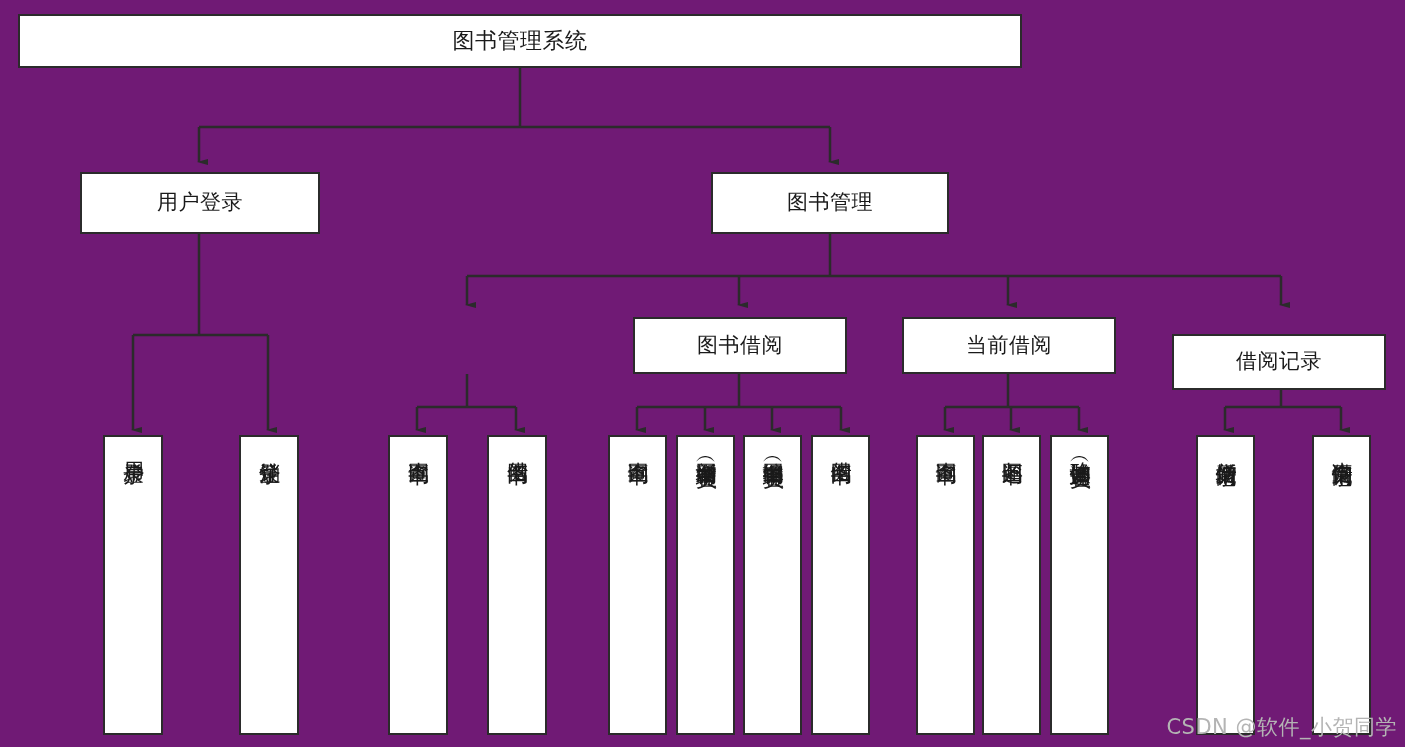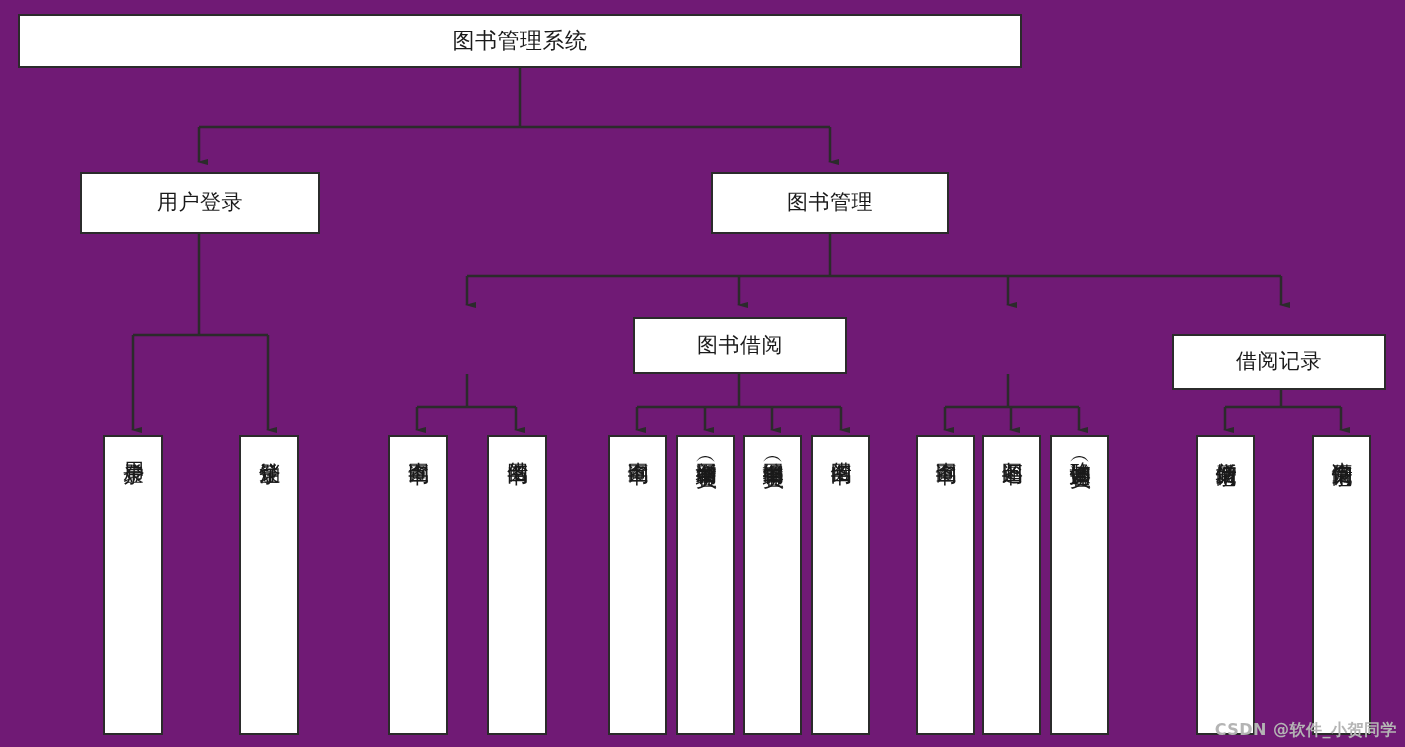--- a/index.html
+++ b/index.html
@@ -55,25 +55,24 @@
     font-size: 21px;
     line-height: 1.22;
     letter-spacing: 1px;
     color: #1a1a1a;
     white-space: nowrap;
   }
   .watermark {
     position: absolute;
     right: 8px;
     bottom: 6px;
-    font-size: 16px;
+    font-size: 21px;
     color: #b4b4b4;
     white-space: nowrap;
     letter-spacing: 0.5px;
-    font-weight: bold;
   }
 </style>
 </head>
 <body>
 
 <div id="canvas">
 
   <svg class="edges" viewBox="0 0 1405 747">
     <defs>
       <marker id="arrow" markerWidth="10" markerHeight="12" refX="3" refY="9" orient="auto" markerUnits="userSpaceOnUse">
@@ -134,20 +133,23 @@
   <div class="node node-h" style="left:80px; top:172px; width:240px; height:62px;">
     <span>用户登录</span>
   </div>
   <div class="node node-h" style="left:711px; top:172px; width:238px; height:62px;">
     <span>图书管理</span>
   </div>
 
   <div class="node node-h" style="left:633px; top:317px; width:214px; height:57px;">
     <span>图书借阅</span>
   </div>
+  <div class="node node-h" style="left:902px; top:317px; width:214px; height:57px;">
+    <span>当前借阅</span>
+  </div>
   <div class="node node-h" style="left:1172px; top:334px; width:214px; height:56px;">
     <span>借阅记录</span>
   </div>
 
   <div class="node node-v" style="left:103px; top:435px; width:60px; height:300px;">
     <span class="vtext">用户登录</span>
   </div>
   <div class="node node-v" style="left:239px; top:435px; width:60px; height:300px;">
     <span class="vtext">注销登录</span>
   </div>

